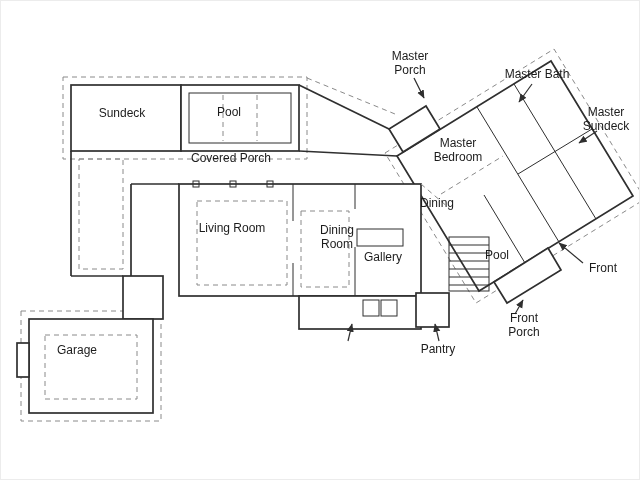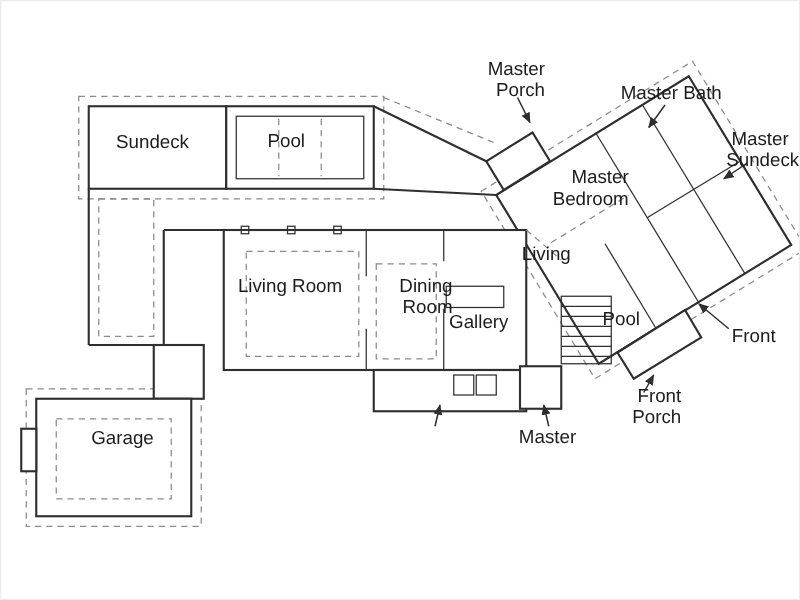--- a/index.html
+++ b/index.html
@@ -1,20 +1,20 @@
 <!DOCTYPE html>
 <html><head>
 <meta charset="utf-8">
 <style>
   html,body{margin:0;padding:0;background:#ffffff;}
   #stage{position:relative;width:640px;height:480px;background:#ffffff;overflow:hidden;
          font-family:"Liberation Sans",sans-serif;border:1px solid #ececec;box-sizing:border-box;}
   #plan-svg{position:absolute;left:0;top:0;}
-  .lbl{position:absolute;transform:translate(-50%,-50%);font-size:15px;line-height:1.15;
-       color:#1c1c1c;text-align:right;white-space:nowrap;}
+  .lbl{position:absolute;transform:translate(-50%,-50%);font-size:12px;line-height:1.15;
+       color:#1c1c1c;text-align:center;white-space:nowrap;}
   .lbl.wrap{white-space:normal;}
 </style>
 </head>
 <body>
 
 <div id="stage">
 
   <svg id="plan-svg" width="640" height="480" viewBox="0 0 640 480">
     <defs>
       <marker id="arr" markerWidth="9" markerHeight="8" refX="6.5" refY="3" orient="auto">
@@ -91,27 +91,28 @@
       <line x1="596" y1="130" x2="578" y2="142" marker-end="url(#arr)"></line>
       <line x1="582" y1="262" x2="558" y2="242" marker-end="url(#arr)"></line>
       <line x1="347" y1="340" x2="351" y2="323" marker-end="url(#arr)"></line>
       <line x1="438" y1="340" x2="434" y2="323" marker-end="url(#arr)"></line>
       <line x1="514" y1="313" x2="522" y2="299" marker-end="url(#arr)"></line>
     </g>
   </svg>
 
   <div class="lbl" style="left:121px;top:113px">Sundeck</div>
   <div class="lbl" style="left:228px;top:112px">Pool</div>
+  <div class="lbl" style="left:230px;top:158px">Covered Porch</div>
   <div class="lbl" style="left:231px;top:228px">Living Room</div>
   <div class="lbl wrap" style="left:336px;top:237px;width:50px">Dining Room</div>
   <div class="lbl" style="left:382px;top:257px">Gallery</div>
-  <div class="lbl" style="left:436px;top:203px">Living</div>
+  <div class="lbl" style="left:436px;top:203px">Dining</div>
   <div class="lbl wrap" style="left:409px;top:63px;width:52px">Master Porch</div>
-  <div class="lbl wrap" style="left:469px;top:150px;width:66px">Master Bedroom</div>
+  <div class="lbl wrap" style="left:457px;top:150px;width:66px">Master Bedroom</div>
   <div class="lbl" style="left:536px;top:74px">Master Bath</div>
   <div class="lbl wrap" style="left:605px;top:119px;width:50px">Master Sundeck</div>
   <div class="lbl" style="left:496px;top:255px">Pool</div>
   <div class="lbl" style="left:602px;top:268px">Front</div>
   <div class="lbl wrap" style="left:523px;top:325px;width:42px">Front Porch</div>
-  <div class="lbl" style="left:97px;top:350px">Garage</div>
-  <div class="lbl" style="left:437px;top:349px">Master</div>
+  <div class="lbl" style="left:76px;top:350px">Garage</div>
+  <div class="lbl" style="left:437px;top:349px">Pantry</div>
 
 </div>
 
 </body></html>

